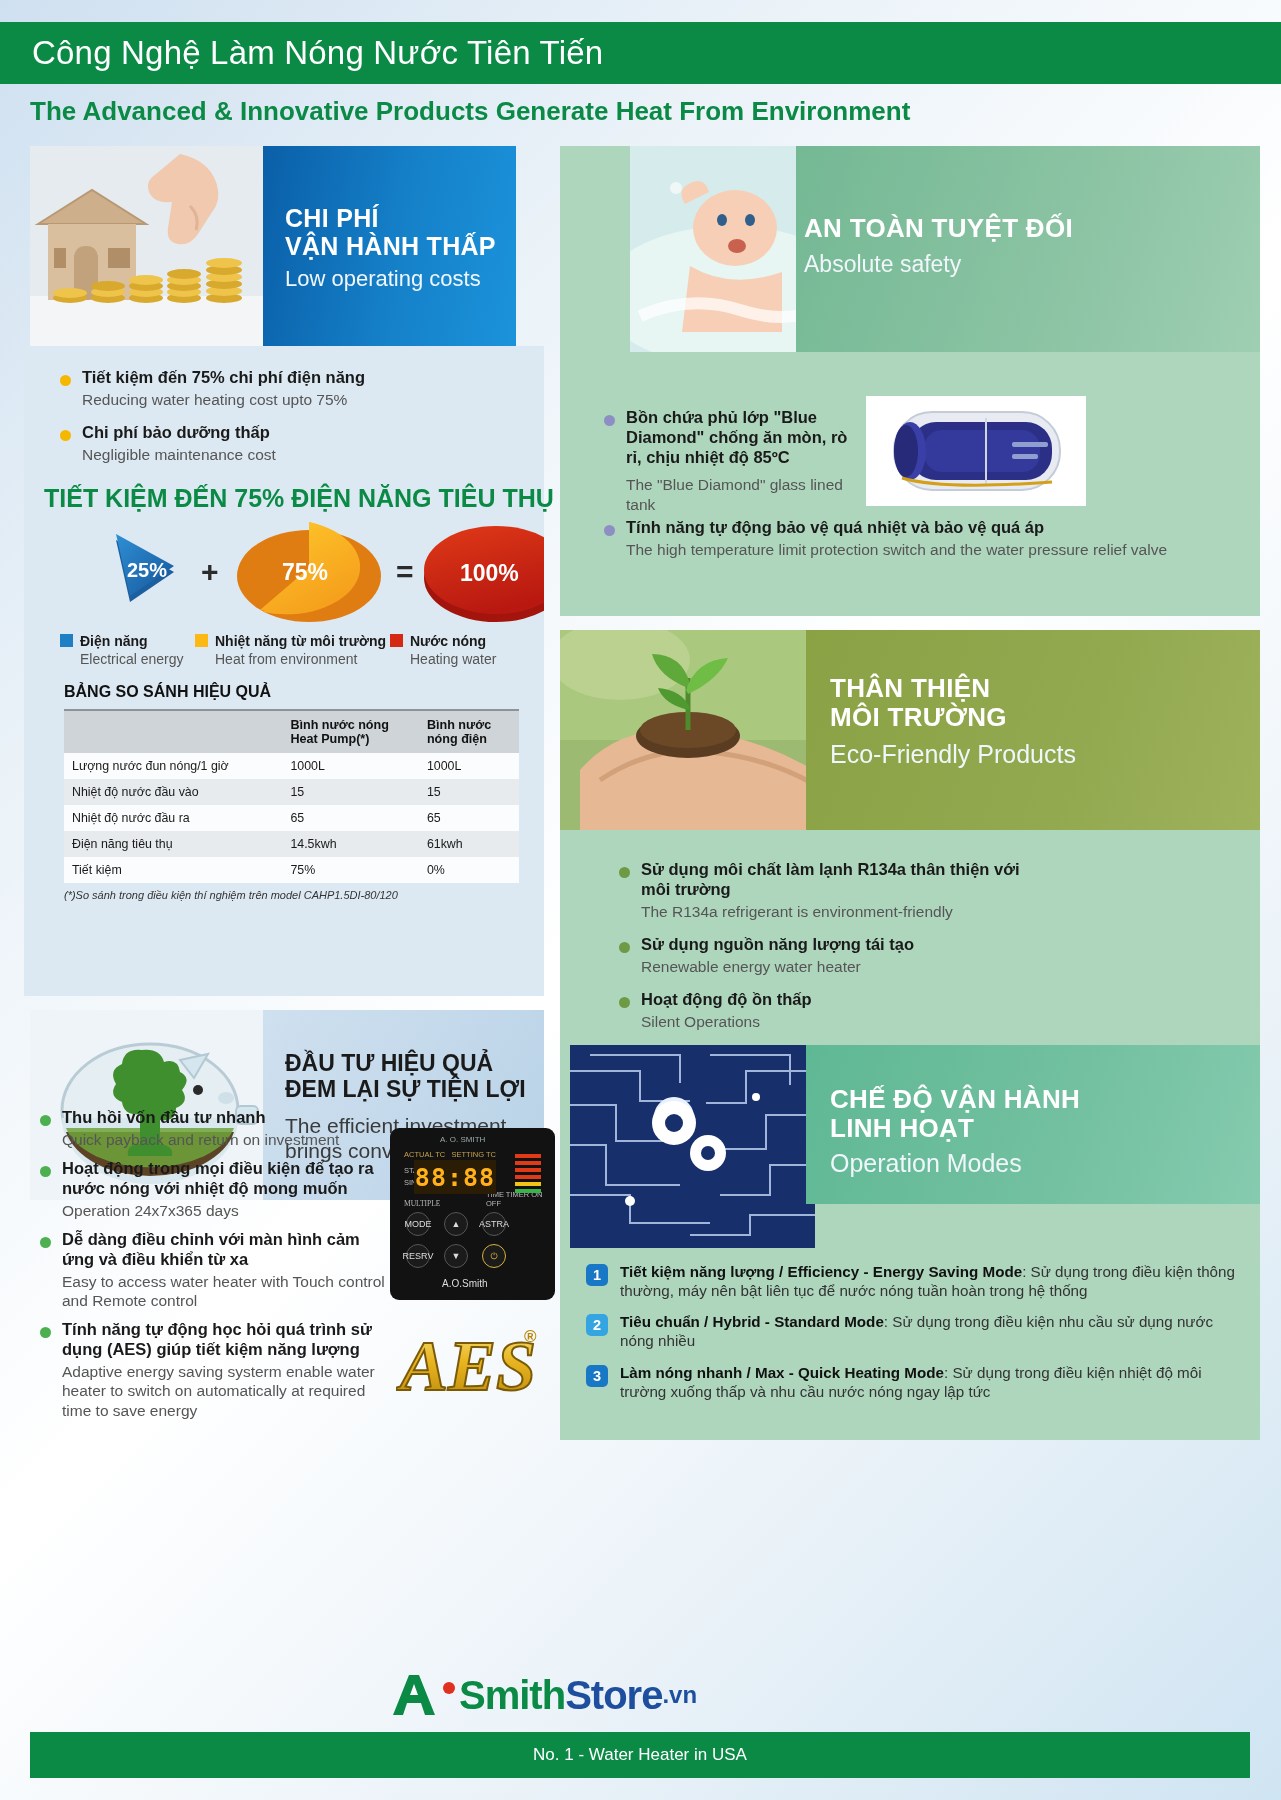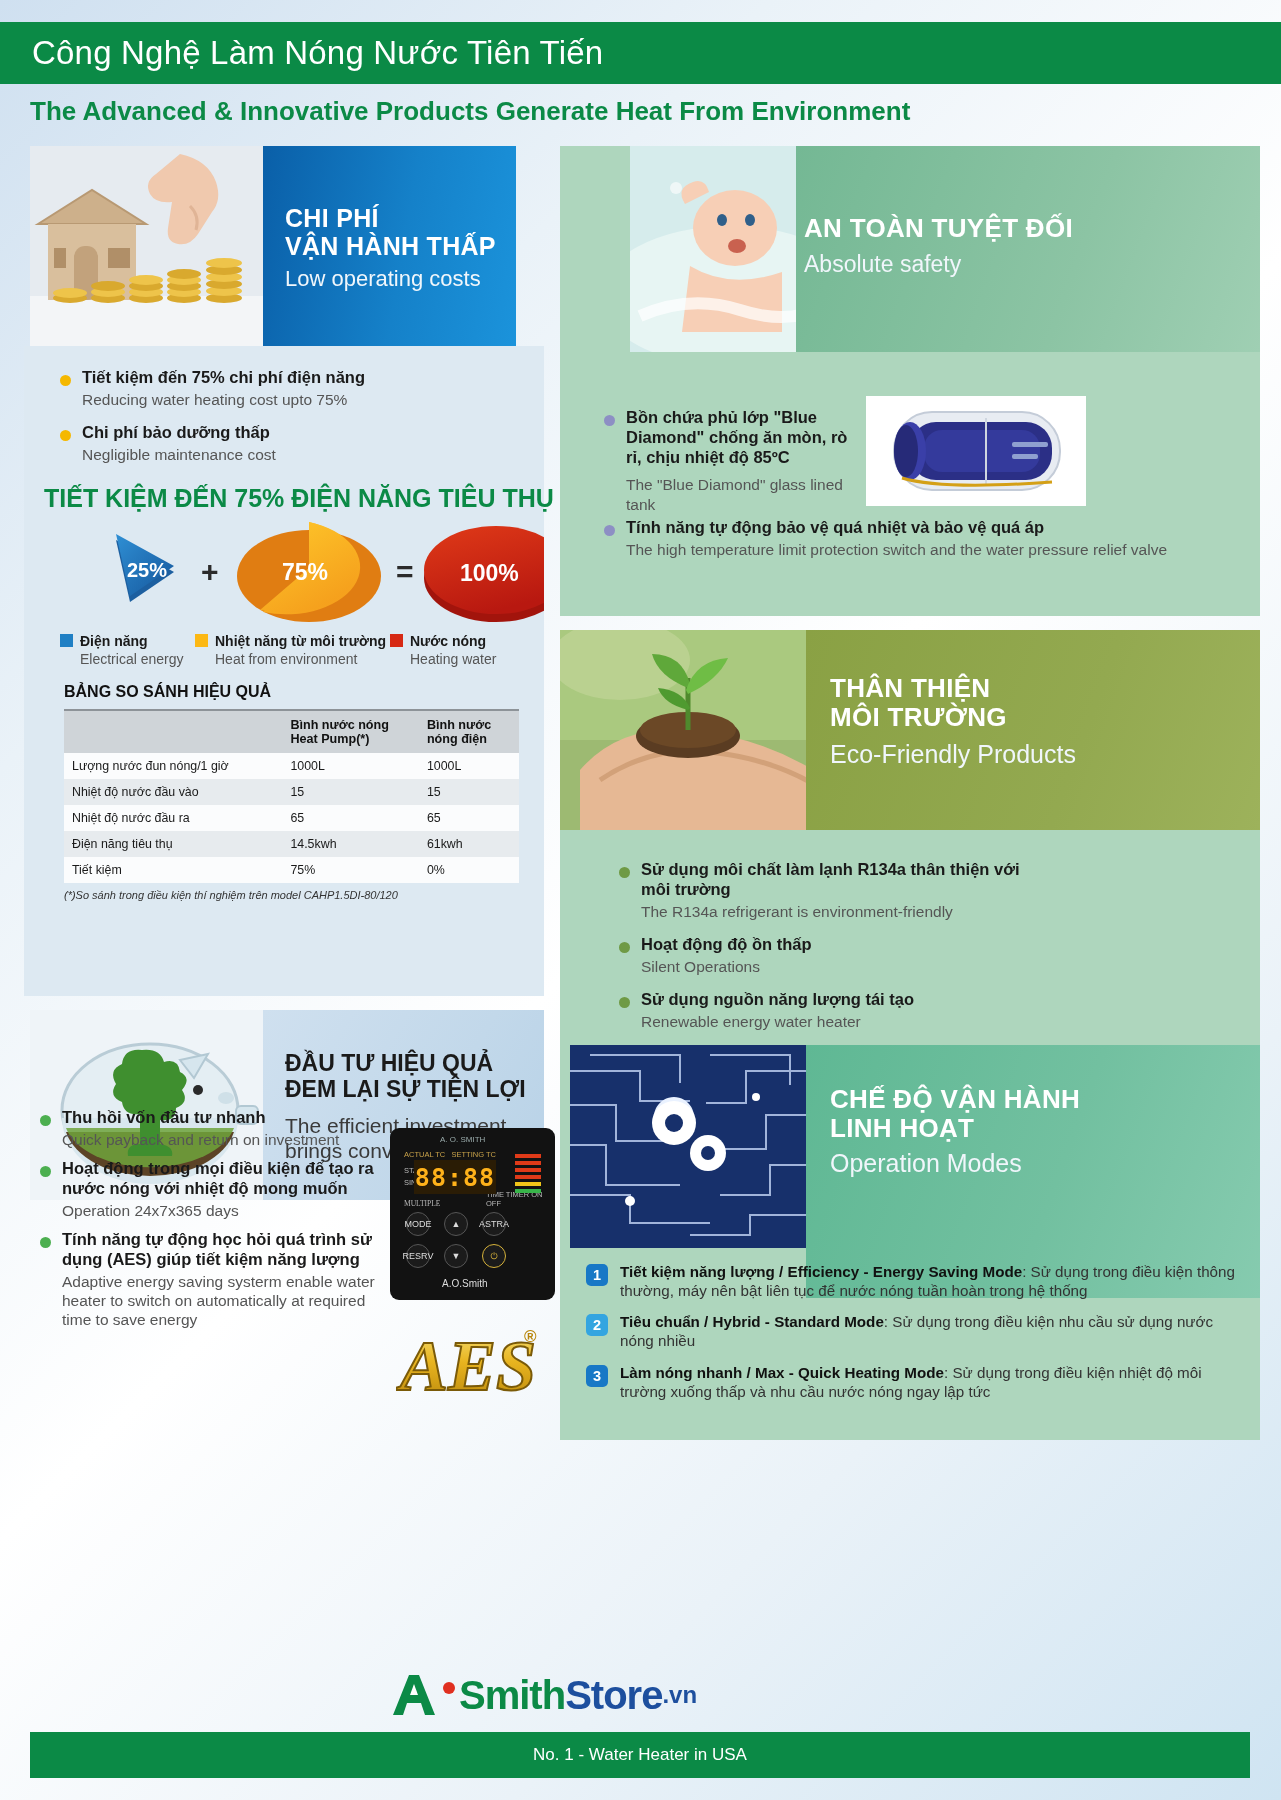--- a/index.html
+++ b/index.html
@@ -69,21 +69,21 @@
 
   #ecoShade { left: 560px; top: 630px; width: 700px; height: 415px; background: #aed6bd; }
   #ecoPhoto { left: 560px; top: 630px; width: 265px; height: 200px;
      background: linear-gradient(150deg,#8fb96a 0%,#c2cf9b 45%,#7f9d5c 100%); }
   #ecoBanner { left: 806px; top: 630px; width: 454px; height: 200px;
      background: linear-gradient(110deg,#8aa144 0%,#93a950 60%,#9db25b 100%); }
 
   #opShade { left: 560px; top: 1045px; width: 700px; height: 395px; background: #aed6bd; }
   #opPhoto { left: 570px; top: 1045px; width: 245px; height: 203px;
      background: radial-gradient(circle at 45% 45%, #5e83c4 0%, #24407f 45%, #122450 100%); }
-  #opBanner { left: 806px; top: 1045px; width: 454px; height: 253px;
+  #opBanner { left: 806px; top: 1045px; width: 454px; height: 159px;
      background: linear-gradient(110deg,#5fb894 0%,#72c0a0 55%,#86cbaf 100%); }
 
   .num-badge { position:absolute; left: 2px; top: 2px; width: 22px; height: 22px;
     border-radius: 5px; color:#fff; font-weight:700; font-size: 14.5px;
     display:flex; align-items:center; justify-content:center; }
   .mode-row { position: relative; padding-left: 36px; margin-bottom: 12px; }
   .mode-txt { font-size: 15.2px; color:#333; line-height: 1.26; }
   .mode-txt b { color:#111; }
 
   
@@ -322,20 +322,25 @@
       <div class="b-vn">Thu hồi vốn đầu tư nhanh</div>
       <div class="b-en">Quick payback and return on investment</div>
     </div>
     <div class="bullet-row" style="margin-top:10px;">
       <span class="dot" style="background:#4caf50"></span>
       <div class="b-vn">Hoạt động trong mọi điều kiện để tạo ra nước nóng với nhiệt độ mong muốn</div>
       <div class="b-en">Operation 24x7x365 days</div>
     </div>
     <div class="bullet-row" style="margin-top:10px;">
       <span class="dot" style="background:#4caf50"></span>
+      <div class="b-vn">Dễ dàng điều chỉnh với màn hình cảm ứng và điều khiển từ xa</div>
+      <div class="b-en">Easy to access water heater with Touch control and Remote control</div>
+    </div>
+    <div class="bullet-row" style="margin-top:10px;">
+      <span class="dot" style="background:#4caf50"></span>
       <div class="b-vn">Tính năng tự động học hỏi quá trình sử dụng (AES) giúp tiết kiệm năng lượng</div>
       <div class="b-en">Adaptive energy saving systerm enable water heater to switch on automatically at required time to save energy</div>
     </div>
   </div>
 
   <div class="panel" id="ctrl">
     <div class="tiny" style="left:50px;top:7px;font-size:8px;color:#9aa;">A. O. SMITH</div>
     <div class="tiny" style="left:14px;top:22px;color:#c8a24a;">ACTUAL TC &nbsp; SETTING TC</div>
     <div class="tiny" style="left:14px;top:38px;">STANDARD</div>
     <div class="tiny" style="left:14px;top:50px;">SINGLE</div>
@@ -451,27 +456,27 @@
   </div>
 
   <div class="cap" style="left:615px; top:860px; width:620px;">
     <div class="bullet-row">
       <span class="dot" style="background:#6f9a45"></span>
       <div class="b-vn" style="max-width:400px;">Sử dụng môi chất làm lạnh R134a thân thiện với môi trường</div>
       <div class="b-en">The R134a refrigerant is environment-friendly</div>
     </div>
     <div class="bullet-row" style="margin-top:14px;">
       <span class="dot" style="background:#6f9a45"></span>
+      <div class="b-vn">Sử dụng nguồn năng lượng tái tạo</div>
+      <div class="b-en">Renewable energy water heater</div>
+    </div>
+    <div class="bullet-row" style="margin-top:14px;">
+      <span class="dot" style="background:#6f9a45"></span>
       <div class="b-vn">Hoạt động độ ồn thấp</div>
       <div class="b-en">Silent Operations</div>
-    </div>
-    <div class="bullet-row" style="margin-top:14px;">
-      <span class="dot" style="background:#6f9a45"></span>
-      <div class="b-vn">Sử dụng nguồn năng lượng tái tạo</div>
-      <div class="b-en">Renewable energy water heater</div>
     </div>
   </div>
 
   <div class="panel" id="opShade"></div>
   <div class="photo" id="opPhoto">
     <svg width="245" height="203" viewBox="0 0 245 203">
       <rect width="245" height="203" fill="#17306b"></rect>
       <g stroke="#cfe0ff" stroke-width="2" fill="none" opacity=".75">
         <path d="M0 26 H70 V56 H120"></path>
           <path d="M0 60 H46 V96 H96"></path>

